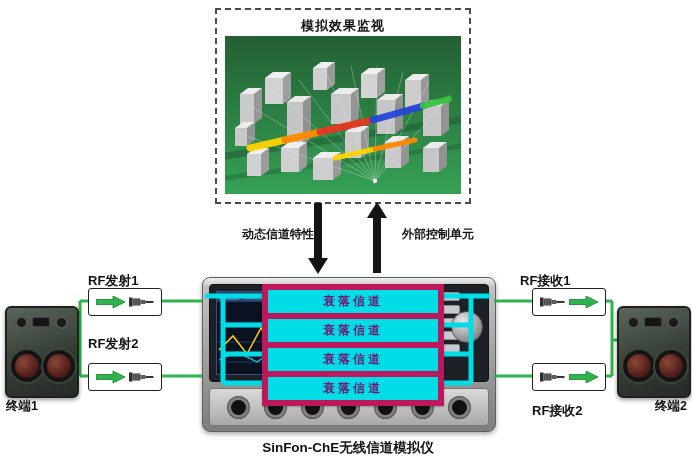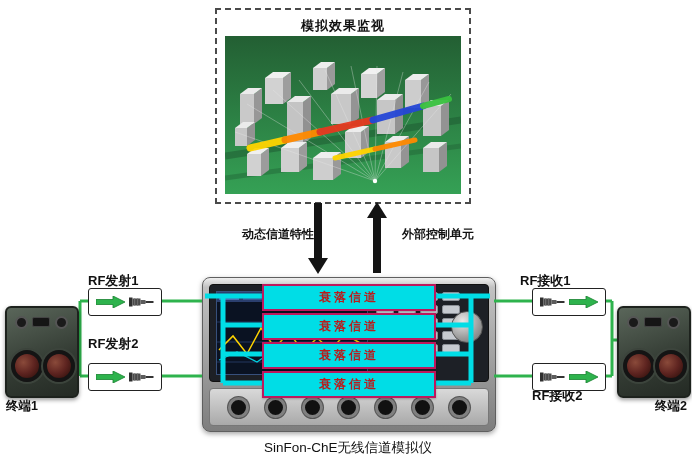--- a/index.html
+++ b/index.html
@@ -8,34 +8,34 @@
   .abs{position:absolute;}
 
   
   .cu-box{border:2px dashed #4a4a4a;background:#fff;}
   .cu-title{font-size:13px;font-weight:700;text-align:center;letter-spacing:1px;}
 
   
   .flow-label{font-size:12px;font-weight:600;text-align:right;white-space:nowrap;}
   .rf-label{font-size:13px;font-weight:700;text-align:left;white-space:nowrap;}
   .term-label{font-size:12.5px;font-weight:700;white-space:nowrap;}
-  .caption{font-size:13.5px;font-weight:400;text-align:center;white-space:nowrap;}
+  .caption{font-size:13.5px;font-weight:700;text-align:center;white-space:nowrap;}
 
   
   .device{background:linear-gradient(180deg,#efefef,#c2c2c2 6%,#9b9b9b 60%,#7d7d7d);border:1px solid #5f5f5f;border-radius:8px;box-shadow:0 2px 5px rgba(0,0,0,.35);z-index:4;}
   .device-front{position:absolute;left:6px;right:6px;top:6px;height:96px;background:#1d2026;border-radius:4px;border:1px solid #111;}
   .device-screen{position:absolute;left:6px;top:6px;width:150px;height:82px;background:#0a1222;border:1px solid #37507c;overflow:hidden;}
   .keys{position:absolute;left:166px;top:7px;width:84px;height:80px;display:grid;grid-template-columns:repeat(4,1fr);grid-auto-rows:9px;gap:4px;}
   .key{background:#c6cad0;border-radius:2px;border:1px solid #8a8f96;}
   .knob{position:absolute;right:5px;top:26px;width:30px;height:30px;border-radius:50%;background:radial-gradient(circle at 35% 30%,#e8e8e8,#9a9a9a 60%,#6d6d6d);border:1px solid #555;}
   .device-bottom{position:absolute;left:6px;right:6px;bottom:5px;height:36px;background:linear-gradient(#d9d9d9,#a9a9a9);border-radius:4px;border:1px solid #777;display:flex;align-items:center;justify-content:space-around;padding:0 10px;}
   .bnc{width:15px;height:15px;border-radius:50%;background:#111;border:3px solid #808080;box-shadow:0 0 0 1px #555;}
 
   
-  .chan{left:262px;width:170px;height:23px;background:var(--accent-cyan,#00dde6);border:2px solid #be185d;color:#b91c1c;font-size:12px;font-weight:700;display:flex;align-items:center;justify-content:center;letter-spacing:3px;z-index:6;box-shadow:0 1px 2px rgba(0,0,0,.25);text-align:center;}
+  .chan{left:262px;width:170px;height:23px;background:var(--accent-cyan,#00dde6);border:6px solid #be185d;color:#701a75;font-size:12px;font-weight:700;display:flex;align-items:center;justify-content:center;letter-spacing:3px;z-index:6;box-shadow:0 1px 2px rgba(0,0,0,.25);text-align:center;}
 
   
   .rf-box{width:72px;height:26px;background:#fff;border:1.5px solid #222;border-radius:3px;display:flex;align-items:center;justify-content:center;gap:3px;z-index:6;}
 
   
   .terminal{width:70px;height:88px;background:linear-gradient(160deg,#5a665a,#333b33 60%,#242a24);border:2px solid #1d221d;border-radius:6px;z-index:6;box-shadow:0 2px 4px rgba(0,0,0,.4);}
   .lens{position:absolute;width:24px;height:24px;border-radius:50%;border:4px solid #141414;background:radial-gradient(circle at 35% 35%,#8a4a3a,#5e2420 50%,#381410 85%);box-shadow:0 0 0 2px #3c443c;}
   .tconn{position:absolute;width:9px;height:9px;border-radius:50%;background:#1a1a1a;border:2px solid #555;}
   .tport{position:absolute;width:16px;height:8px;background:#151515;border:1px solid #444;border-radius:2px;}
 
@@ -269,21 +269,21 @@
         <rect x="3.5" y="2.5" width="8" height="7" fill="#4a4a4a"></rect>
       <rect x="5" y="2.5" width="1.2" height="7" fill="#6a6a6a"></rect>
         <rect x="8" y="2.5" width="1.2" height="7" fill="#6a6a6a"></rect>
       <rect x="11.5" y="4" width="5" height="4" fill="#5d5d5d"></rect>
         <rect x="16.5" y="5" width="8" height="2" fill="#333"></rect>
     </svg>
     <svg width="30" height="12" viewBox="0 0 30 12">
       <polygon points="0,3.5 17,3.5 17,0 29,6 17,12 17,8.5 0,8.5" fill="var(--accent-green,#2eb34d)" stroke="#17812f" stroke-width="0.8"></polygon>
     </svg>
   </div>
-  <div class="abs rf-label" style="left:532px;top:347px;width:72px;margin-top:40px;">RF接收2</div>
+  <div class="abs rf-label" style="left:532px;top:362px;width:72px;margin-top:40px;">RF接收2</div>
   <div class="abs rf-box" style="left:532px;top:363px;">
     <svg width="26" height="12" viewBox="0 0 26 12">
       <rect x="0" y="1.5" width="3.5" height="9" fill="#2f2f2f"></rect>
         <rect x="3.5" y="2.5" width="8" height="7" fill="#4a4a4a"></rect>
       <rect x="5" y="2.5" width="1.2" height="7" fill="#6a6a6a"></rect>
         <rect x="8" y="2.5" width="1.2" height="7" fill="#6a6a6a"></rect>
       <rect x="11.5" y="4" width="5" height="4" fill="#5d5d5d"></rect>
         <rect x="16.5" y="5" width="8" height="2" fill="#333"></rect>
     </svg>
     <svg width="30" height="12" viewBox="0 0 30 12">

